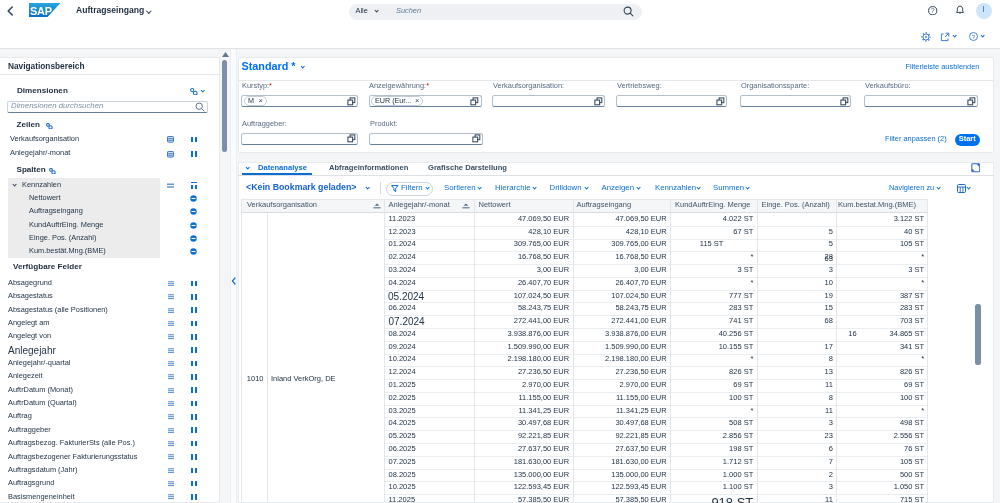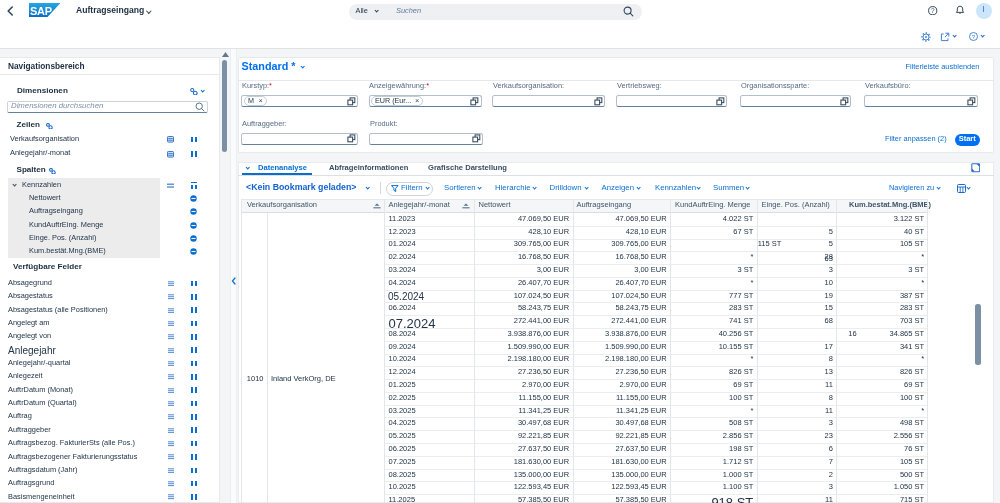--- a/index.html
+++ b/index.html
@@ -417,21 +417,21 @@
     <line x1="5.9" y1="3" x2="5.9" y2="8.5" stroke="#1b6ac9" stroke-width="0.9"></line>
   </svg>
 <div class="a" style="left:967.416px;top:185.716px;width:3.168px;height:3.168px;border-right:1.1px solid #0a6ed1;border-bottom:1.1px solid #0a6ed1;transform:rotate(45deg)"></div>
 <div class="a" style="left:241px;top:198.5px;width:686.4px;height:14.5px;background:#f4f6f8;border-top:1px solid #e5e8ea;border-bottom:1px solid #d8dde2"></div>
 <div class="t" style="left:247px;top:201.3px;font-size:7.5px;color:#3f5469;font-weight:400;">Verkaufsorganisation</div>
 <div class="t" style="left:388.5px;top:201.3px;font-size:7.5px;color:#3f5469;font-weight:400;">Anlegejahr/-monat</div>
 <div class="t" style="left:478.5px;top:201.3px;font-size:7.5px;color:#3f5469;font-weight:400;">Nettowert</div>
 <div class="t" style="left:576.5px;top:201.3px;font-size:7.5px;color:#3f5469;font-weight:400;">Auftragseingang</div>
 <div class="t" style="left:675px;top:201.3px;font-size:7.5px;color:#3f5469;font-weight:400;">KundAuftrEing. Menge</div>
 <div class="t" style="left:761.5px;top:201.3px;font-size:7.5px;color:#3f5469;font-weight:400;">Einge. Pos. (Anzahl)</div>
-<div class="t" style="left:838px;top:201.3px;font-size:7.5px;color:#3f5469;font-weight:700;margin-left:11px;">Kum.bestat.Mng.(BME)</div>
+<div class="t" style="left:838px;top:201.3px;font-size:7.5px;color:#3f5469;font-weight:400;">Kum.bestat.Mng.(BME)</div>
 <svg class="a" style="left:373px;top:202.60000000000002px" width="8" height="7" viewBox="0 0 8 7">
     <polygon points="4,0.4 6.4,2.8 1.6,2.8" fill="#59708a"></polygon>
     <line x1="0.4" y1="4.8" x2="7.6" y2="4.8" stroke="#59708a" stroke-width="1.1"></line>
   </svg>
 <svg class="a" style="left:461.5px;top:202.60000000000002px" width="8" height="7" viewBox="0 0 8 7">
     <polygon points="4,0.4 6.4,2.8 1.6,2.8" fill="#59708a"></polygon>
     <line x1="0.4" y1="4.8" x2="7.6" y2="4.8" stroke="#59708a" stroke-width="1.1"></line>
   </svg>
 <div class="t" style="left:388.5px;top:214.9px;font-size:7.5px;color:#223548;font-weight:400;">11.2023</div>
 <div class="t" style="left:474.3px;width:94.89999999999999px;text-align:right;top:214.9px;font-size:7.5px;color:#223548;font-weight:400;">47.069,50 EUR</div>
@@ -443,21 +443,21 @@
 <div class="t" style="left:388.5px;top:227.68px;font-size:7.5px;color:#223548;font-weight:400;">12.2023</div>
 <div class="t" style="left:474.3px;width:94.89999999999999px;text-align:right;top:227.68px;font-size:7.5px;color:#223548;font-weight:400;">428,10 EUR</div>
 <div class="t" style="left:572.5px;width:94.2px;text-align:right;top:227.68px;font-size:7.5px;color:#223548;font-weight:400;">428,10 EUR</div>
 <div class="t" style="left:670px;width:83.30000000000003px;text-align:right;top:227.68px;font-size:7.5px;color:#223548;font-weight:400;">67 ST</div>
 <div class="t" style="left:756.6px;width:76.30000000000003px;text-align:right;top:227.68px;font-size:7.5px;color:#223548;font-weight:400;">5</div>
 <div class="t" style="left:836.2px;width:87.89999999999993px;text-align:right;top:227.68px;font-size:7.5px;color:#223548;font-weight:400;">40 ST</div>
 <div class="a" style="left:384.2px;top:238.56px;width:543.2px;height:1px;background:#ebeef1"></div>
 <div class="t" style="left:388.5px;top:240.46px;font-size:7.5px;color:#223548;font-weight:400;">01.2024</div>
 <div class="t" style="left:474.3px;width:94.89999999999999px;text-align:right;top:240.46px;font-size:7.5px;color:#223548;font-weight:400;">309.765,00 EUR</div>
 <div class="t" style="left:572.5px;width:94.2px;text-align:right;top:240.46px;font-size:7.5px;color:#223548;font-weight:400;">309.765,00 EUR</div>
-<div class="t" style="left:670px;width:83.30000000000003px;text-align:right;top:240.46px;font-size:7.5px;color:#223548;font-weight:400;margin-left:28px;">115 ST</div>
+<div class="t" style="left:670px;width:83.30000000000003px;text-align:center;top:240.46px;font-size:7.5px;color:#223548;font-weight:400;">115 ST</div>
 <div class="t" style="left:756.6px;width:76.30000000000003px;text-align:right;top:240.46px;font-size:7.5px;color:#223548;font-weight:400;">5</div>
 <div class="t" style="left:836.2px;width:87.89999999999993px;text-align:right;top:240.46px;font-size:7.5px;color:#223548;font-weight:400;">105 ST</div>
 <div class="a" style="left:384.2px;top:251.34px;width:543.2px;height:1px;background:#ebeef1"></div>
 <div class="t" style="left:388.5px;top:253.24px;font-size:7.5px;color:#223548;font-weight:400;">02.2024</div>
 <div class="t" style="left:474.3px;width:94.89999999999999px;text-align:right;top:253.24px;font-size:7.5px;color:#223548;font-weight:400;">16.768,50 EUR</div>
 <div class="t" style="left:572.5px;width:94.2px;text-align:right;top:253.24px;font-size:7.5px;color:#223548;font-weight:400;">16.768,50 EUR</div>
 <div class="t" style="left:670px;width:83.30000000000003px;text-align:right;top:253.24px;font-size:7.5px;color:#223548;font-weight:400;">*</div>
 <div class="t" style="left:756.6px;width:76.30000000000003px;text-align:right;top:253.24px;font-size:7.5px;color:#223548;font-weight:400;">28</div>
 <div class="t" style="left:836.2px;width:87.89999999999993px;text-align:right;top:253.24px;font-size:7.5px;color:#223548;font-weight:400;">*</div>
 <div class="a" style="left:384.2px;top:264.12px;width:543.2px;height:1px;background:#ebeef1"></div>
@@ -482,21 +482,21 @@
 <div class="t" style="left:756.6px;width:76.30000000000003px;text-align:right;top:291.5799999999999px;font-size:7.5px;color:#223548;font-weight:400;">19</div>
 <div class="t" style="left:836.2px;width:87.89999999999993px;text-align:right;top:291.5799999999999px;font-size:7.5px;color:#223548;font-weight:400;">387 ST</div>
 <div class="a" style="left:384.2px;top:302.4599999999999px;width:543.2px;height:1px;background:#ebeef1"></div>
 <div class="t" style="left:388.5px;top:304.3599999999999px;font-size:7.5px;color:#223548;font-weight:400;">06.2024</div>
 <div class="t" style="left:474.3px;width:94.89999999999999px;text-align:right;top:304.3599999999999px;font-size:7.5px;color:#223548;font-weight:400;">58.243,75 EUR</div>
 <div class="t" style="left:572.5px;width:94.2px;text-align:right;top:304.3599999999999px;font-size:7.5px;color:#223548;font-weight:400;">58.243,75 EUR</div>
 <div class="t" style="left:670px;width:83.30000000000003px;text-align:right;top:304.3599999999999px;font-size:7.5px;color:#223548;font-weight:400;">283 ST</div>
 <div class="t" style="left:756.6px;width:76.30000000000003px;text-align:right;top:304.3599999999999px;font-size:7.5px;color:#223548;font-weight:400;">15</div>
 <div class="t" style="left:836.2px;width:87.89999999999993px;text-align:right;top:304.3599999999999px;font-size:7.5px;color:#223548;font-weight:400;">283 ST</div>
 <div class="a" style="left:384.2px;top:315.2399999999999px;width:543.2px;height:1px;background:#ebeef1"></div>
-<div class="t" style="left:388.5px;top:317.1399999999999px;font-size:13px;color:#223548;font-weight:400;">07.2024</div>
+<div class="t" style="left:388.5px;top:317.1399999999999px;font-size:10px;color:#223548;font-weight:400;">07.2024</div>
 <div class="t" style="left:474.3px;width:94.89999999999999px;text-align:right;top:317.1399999999999px;font-size:7.5px;color:#223548;font-weight:400;">272.441,00 EUR</div>
 <div class="t" style="left:572.5px;width:94.2px;text-align:right;top:317.1399999999999px;font-size:7.5px;color:#223548;font-weight:400;">272.441,00 EUR</div>
 <div class="t" style="left:670px;width:83.30000000000003px;text-align:right;top:317.1399999999999px;font-size:7.5px;color:#223548;font-weight:400;">741 ST</div>
 <div class="t" style="left:756.6px;width:76.30000000000003px;text-align:right;top:317.1399999999999px;font-size:7.5px;color:#223548;font-weight:400;">68</div>
 <div class="t" style="left:836.2px;width:87.89999999999993px;text-align:right;top:317.1399999999999px;font-size:7.5px;color:#223548;font-weight:400;">703 ST</div>
 <div class="a" style="left:384.2px;top:328.01999999999987px;width:543.2px;height:1px;background:#ebeef1"></div>
 <div class="t" style="left:388.5px;top:329.91999999999985px;font-size:7.5px;color:#223548;font-weight:400;">08.2024</div>
 <div class="t" style="left:474.3px;width:94.89999999999999px;text-align:right;top:329.91999999999985px;font-size:7.5px;color:#223548;font-weight:400;">3.938.876,00 EUR</div>
 <div class="t" style="left:572.5px;width:94.2px;text-align:right;top:329.91999999999985px;font-size:7.5px;color:#223548;font-weight:400;">3.938.876,00 EUR</div>
 <div class="t" style="left:670px;width:83.30000000000003px;text-align:right;top:329.91999999999985px;font-size:7.5px;color:#223548;font-weight:400;">40.256 ST</div>

